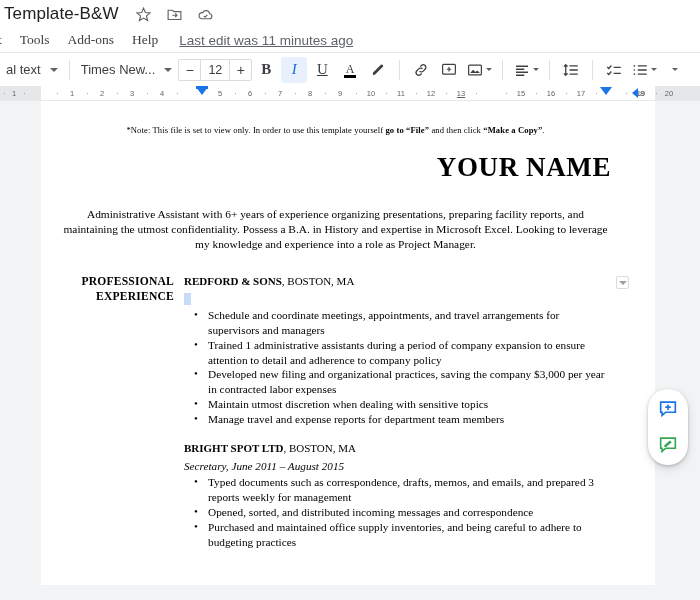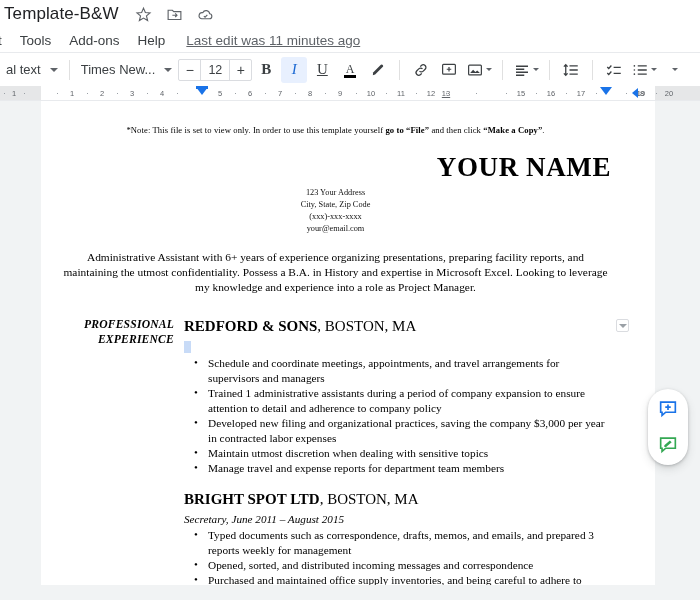--- a/index.html
+++ b/index.html
@@ -38,20 +38,21 @@
     gap: 0px;
     overflow: hidden;
   }
   .menu-item {
     font-size: 13.5px;
     color: #3c4043;
     padding: 2px 9px;
     white-space: nowrap;
     cursor: pointer;
     border-radius: 3px;
+    font-family: Liberation Serif, serif;
   }
   .menu-item.clipped { margin-left: -11px; }
   .lastedit {
     font-size: 13.5px;
     color: #5f6368;
     text-decoration: underline;
     margin-left: 12px;
     white-space: nowrap;
     cursor: pointer;
   }
@@ -184,42 +185,41 @@
     text-align: right;
     font-size: 27px;
     font-weight: bold;
     letter-spacing: 0.6px;
     line-height: 1.1;
     margin-bottom: 4px;
   }
   .contact { text-align: center; font-size: 8.3px; line-height: 1.45; color: #111; }
 
   .summary {
-    margin-top: 15px;
+    margin-top: 24px;
     font-size: 11.4px;
     line-height: 1.33;
     text-align: center;
   }
 
   .exp-block { display: flex; margin-top: 22px; }
   .exp-label {
     width: 124px; flex: none;
     text-align: right;
     font-size: 11.6px;
     font-weight: bold;
     line-height: 1.3;
     padding-right: 10px;
     letter-spacing: 0.2px;
-    font-style: italic;
   }
   .exp-body { flex: 1; position: relative; }
 
   .job { position: relative; }
   .job + .job { margin-top: 14px; }
-  .job-company { font-size: 15px; line-height: 1.32; }
+  .job-company { font-size: 11px; line-height: 1.32; }
   .job-company b { font-weight: bold; }
   .job-role {
     font-size: 11.2px; font-style: italic; line-height: 1.32;
     display: inline-block;
   }
   .sel-highlight {
     display: inline-block;
     width: 7px; height: 12px;
     background: #c8dbf7;
     vertical-align: -2px;
@@ -429,21 +429,21 @@
   <div class="rtick" style="left:132px;">3</div>
   <div class="rtick" style="left:162px;">4</div>
   <div class="rtick" style="left:220px;">5</div>
   <div class="rtick" style="left:250px;">6</div>
   <div class="rtick" style="left:280px;">7</div>
   <div class="rtick" style="left:310px;">8</div>
   <div class="rtick" style="left:340px;">9</div>
   <div class="rtick" style="left:371px;">10</div>
   <div class="rtick" style="left:401px;">11</div>
   <div class="rtick" style="left:431px;">12</div>
-  <div class="rtick" style="left:446px;text-decoration:underline;">13</div>
+  <div class="rtick" style="left:461px;text-decoration:underline;">13</div>
   <div class="rtick" style="left:491px;margin-top:45px;">14</div>
   <div class="rtick" style="left:521px;">15</div>
   <div class="rtick" style="left:551px;">16</div>
   <div class="rtick" style="left:581px;">17</div>
   <div class="rtick" style="left:632px;padding-left:16px;">18</div>
   <div class="rtick" style="left:641px;">19</div>
   <div class="rtick" style="left:669px;">20</div>
 
   <div class="rdot" style="left:57px;"></div>
     <div class="rdot" style="left:87px;"></div>
@@ -475,26 +475,20 @@
 <div class="canvas">
   <div class="page">
     <div class="doc-inner">
 
       <div class="note">
         <span>*Note: This file is set to view only. In order to use this template yourself </span><b>go to “File”</b><span> and then click </span><b>“Make a Copy”</b><span>.</span>
       </div>
 
       <div class="name">YOUR NAME</div>
 
-      <div class="contact">
-        <div>123 Your Address</div>
-        <div>City, State, Zip Code</div>
-        <div>(xxx)-xxx-xxxx</div>
-        <div>your@email.com</div>
-      </div>
 
       <div class="summary">Administrative Assistant with 6+ years of experience organizing presentations, preparing facility reports, and maintaining the utmost confidentiality. Possess a B.A. in History and expertise in Microsoft Excel. Looking to leverage my knowledge and experience into a role as Project Manager.</div>
 
       <div class="exp-block">
         <div class="exp-label">
           <div>PROFESSIONAL</div>
           <div>EXPERIENCE</div>
         </div>
 
         <div class="exp-body">

